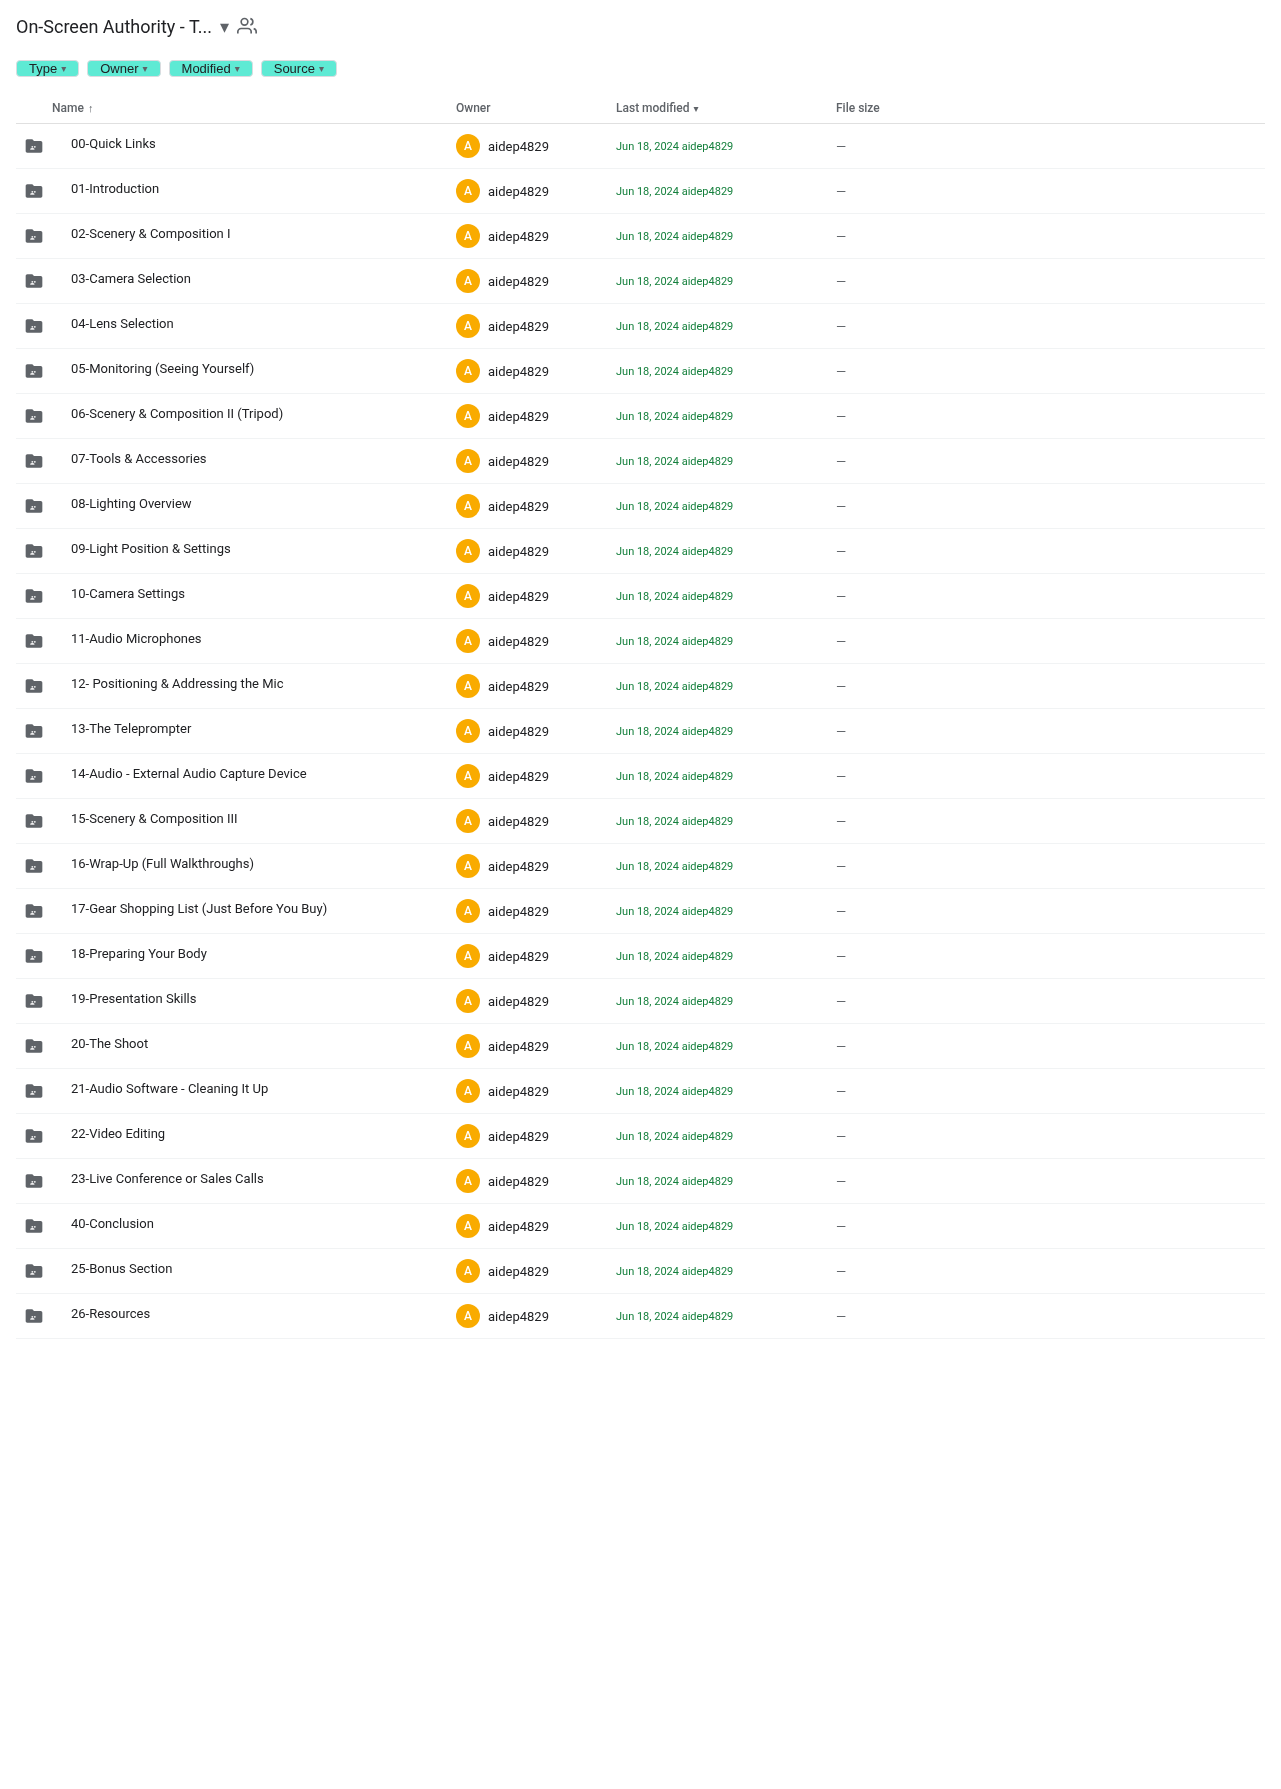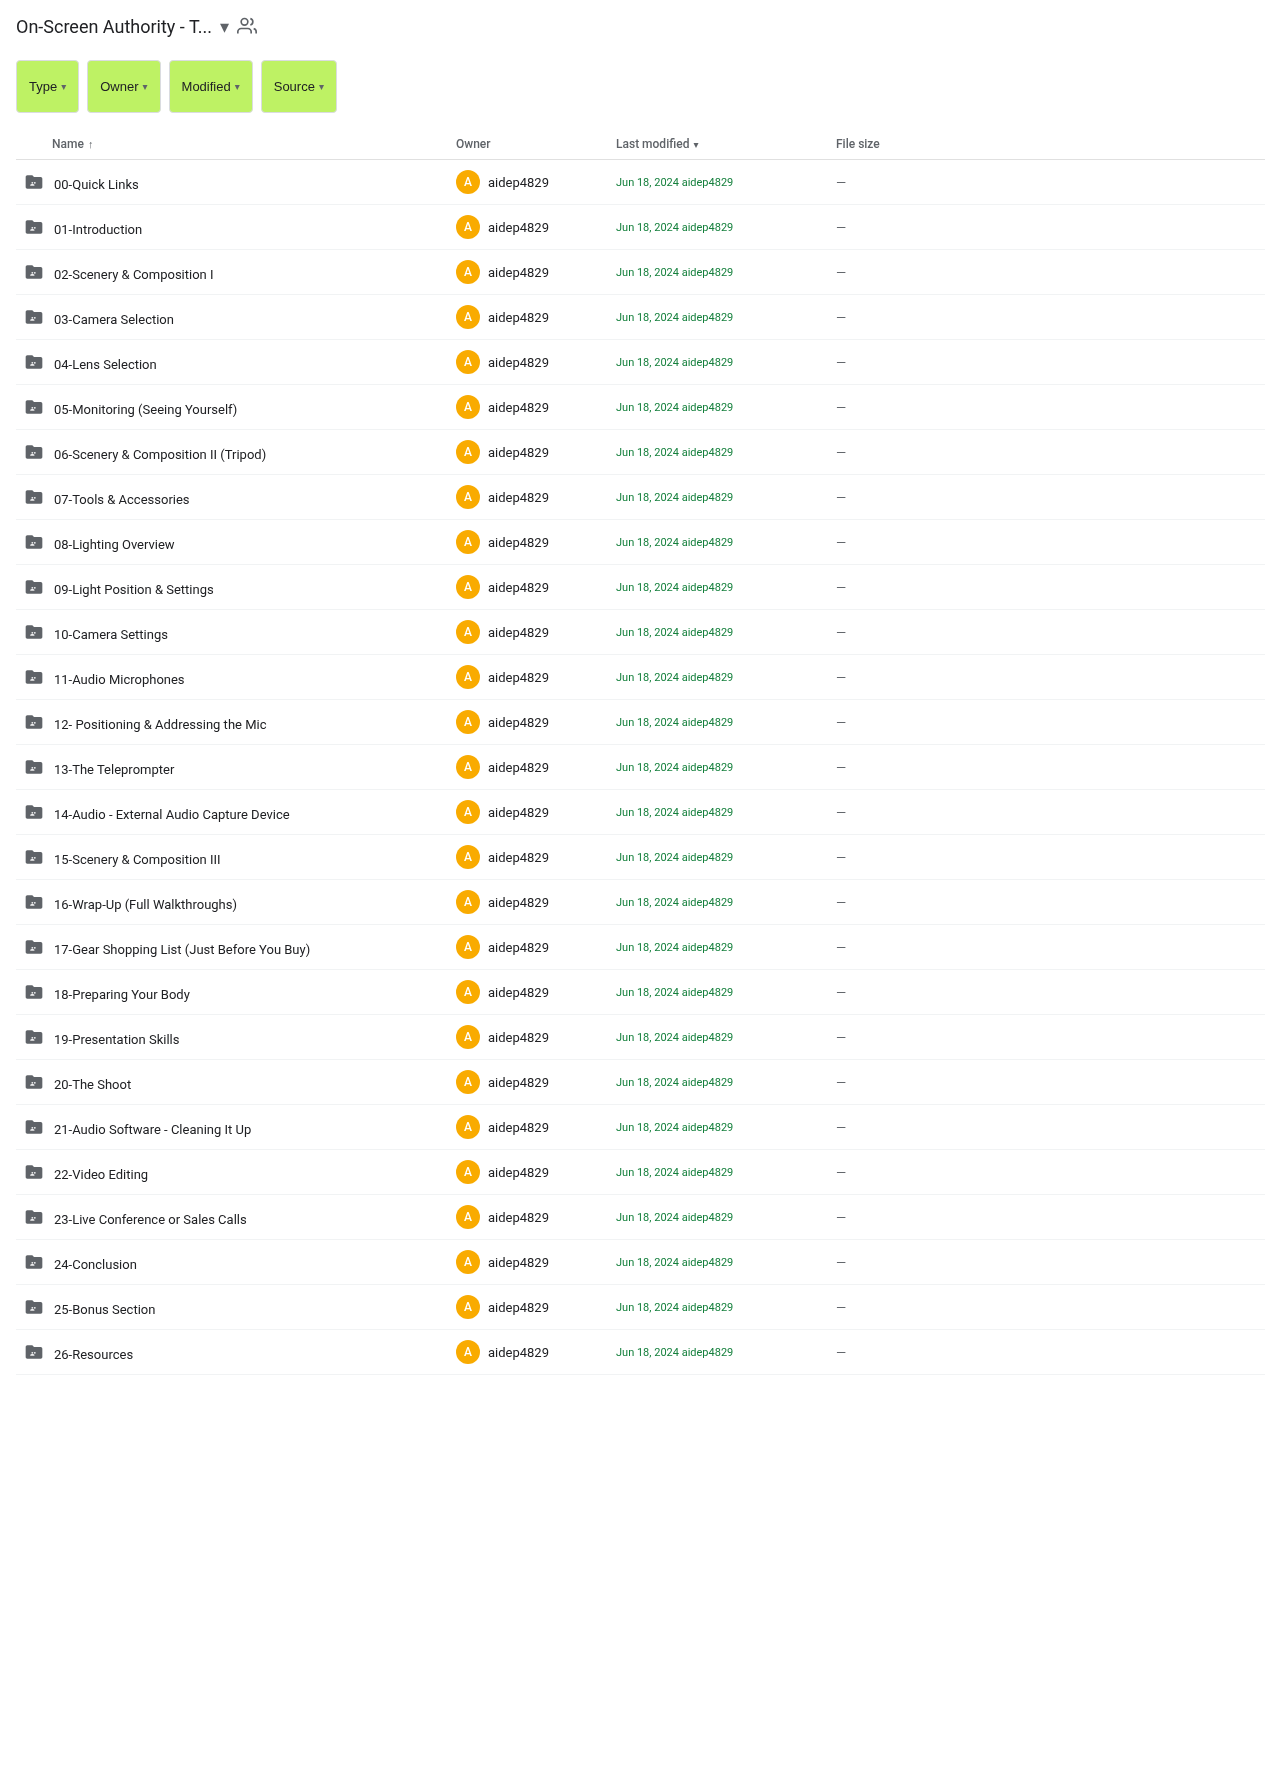--- a/index.html
+++ b/index.html
@@ -34,24 +34,24 @@
 
     .filters {
       display: flex;
       gap: 8px;
       padding: 8px 0 16px 0;
     }
     .filter-btn {
       display: flex;
       align-items: center;
       gap: 4px;
-      padding: 18px 12px;
+      padding: 0 12px;
       border: 1px solid #dadce0;
       border-radius: 4px;
-      background: #bef264;
+      background: #5eead4;
       cursor: pointer;
       font-size: 13px;
       color: #202124;
       white-space: nowrap;
     }
     .filter-chevron {
       font-size: 10px;
       color: #5f6368;
     }
 
@@ -90,22 +90,22 @@
       display: grid;
       grid-template-columns: 440px 160px 220px 100px;
       padding: 10px 0;
       border-bottom: 1px solid #f1f3f4;
       align-items: center;
       cursor: pointer;
     }
 
     .name-cell {
       display: flex;
-      align-items: flex-end;
-      gap: 10px;
+      align-items: flex-start;
+      gap: 27px;
       padding-left: 8px;
     }
     .folder-icon {
       width: 20px;
       height: 20px;
       flex-shrink: 0;
       display: flex;
       align-items: center;
       justify-content: center;
     }
@@ -703,21 +703,21 @@
       <div class="folder-icon">
         <svg width="20" height="20" viewBox="0 0 24 24" xmlns="http://www.w3.org/2000/svg">
           <path d="M20 6h-8l-2-2H4C2.9 4 2 4.9 2 6v12c0 1.1.9 2 2 2h16c1.1 0 2-.9 2-2V8c0-1.1-.9-2-2-2z" fill="#5f6368"></path>
           <g fill="white" opacity="0.9">
             <circle cx="10" cy="13" r="1.1"></circle>
             <circle cx="13" cy="13" r="1.1"></circle>
             <path d="M10 14.5c-.8 0-2.5.4-2.5 1.2v.8h5v-.8c0-.8-1.7-1.2-2.5-1.2z"></path>
           </g>
         </svg>
       </div>
-      <span class="file-name">24-Conclusion</span>
+      <span class="file-name">40-Conclusion</span>
     </div>
     <div class="owner-cell">
       <div class="avatar">A</div>
       <span>aidep4829</span>
     </div>
     <div class="modified-cell">Jun 18, 2024 aidep4829</div>
     <div class="size-cell">—</div>
   </div>
     <div class="table-row">
     <div class="name-cell">

